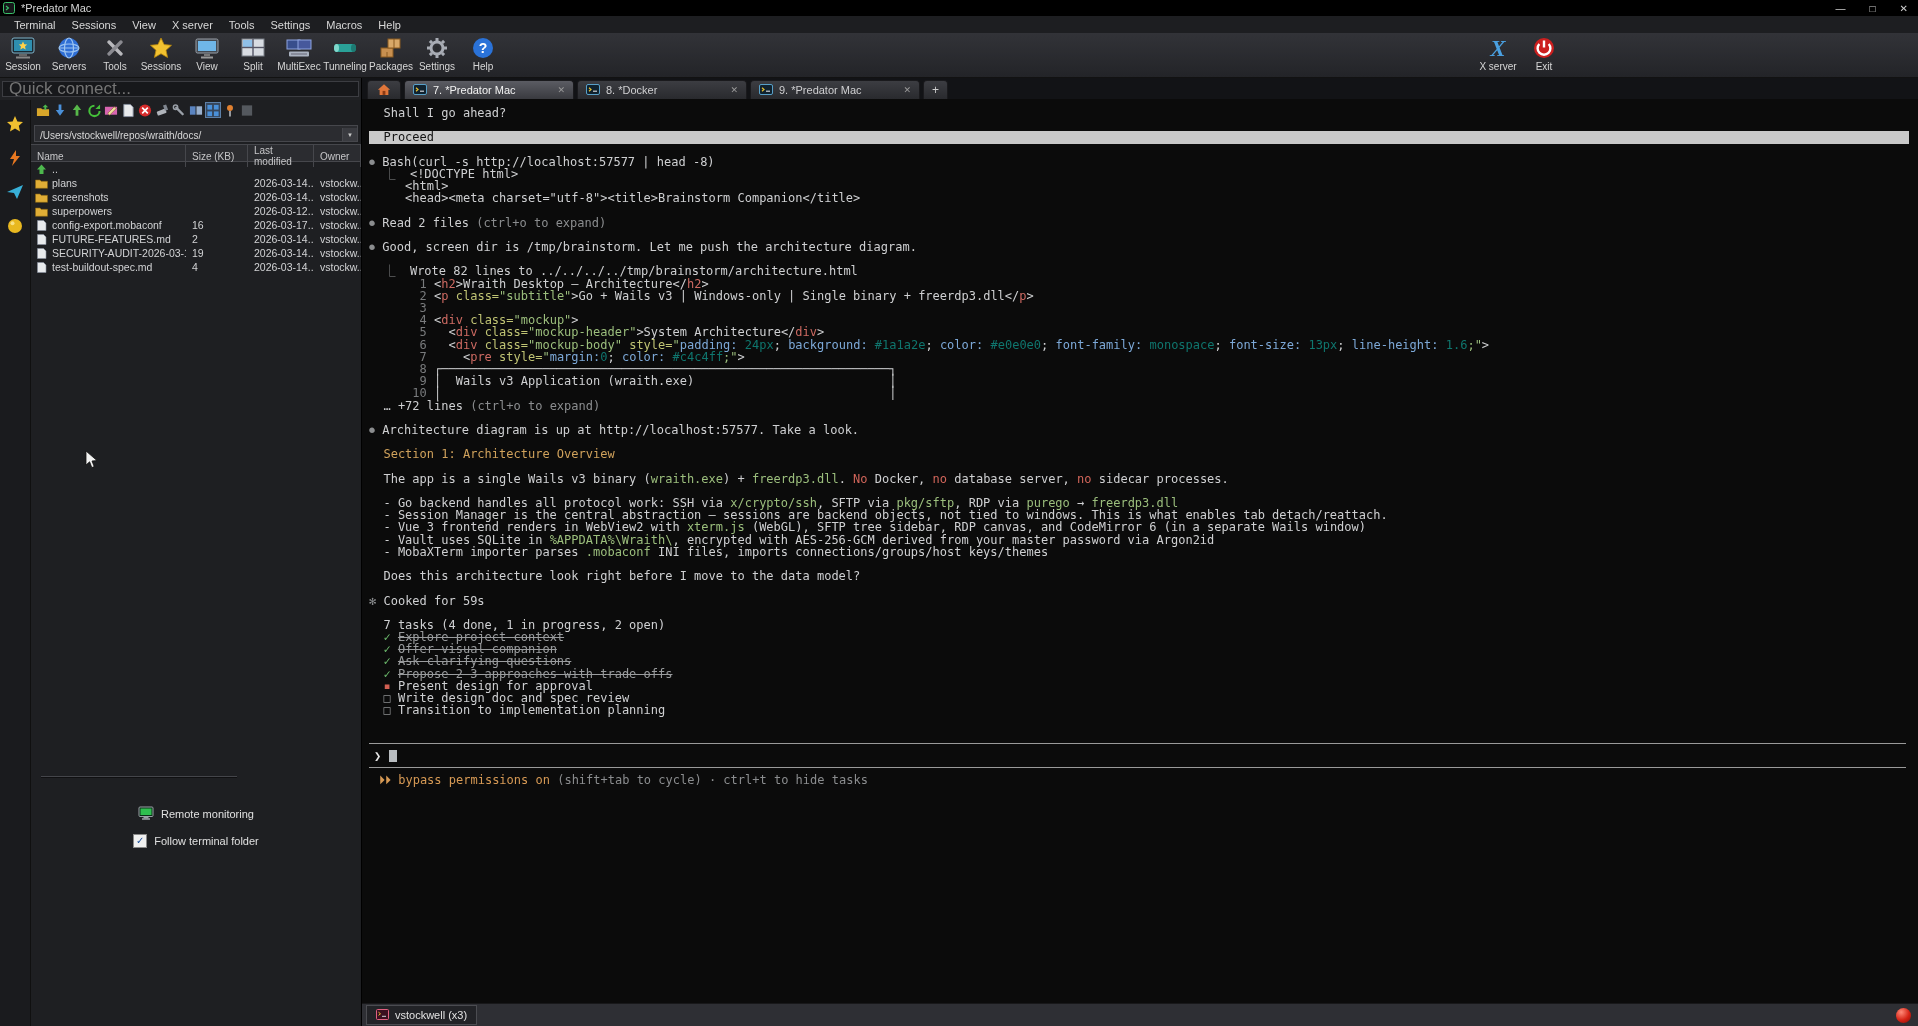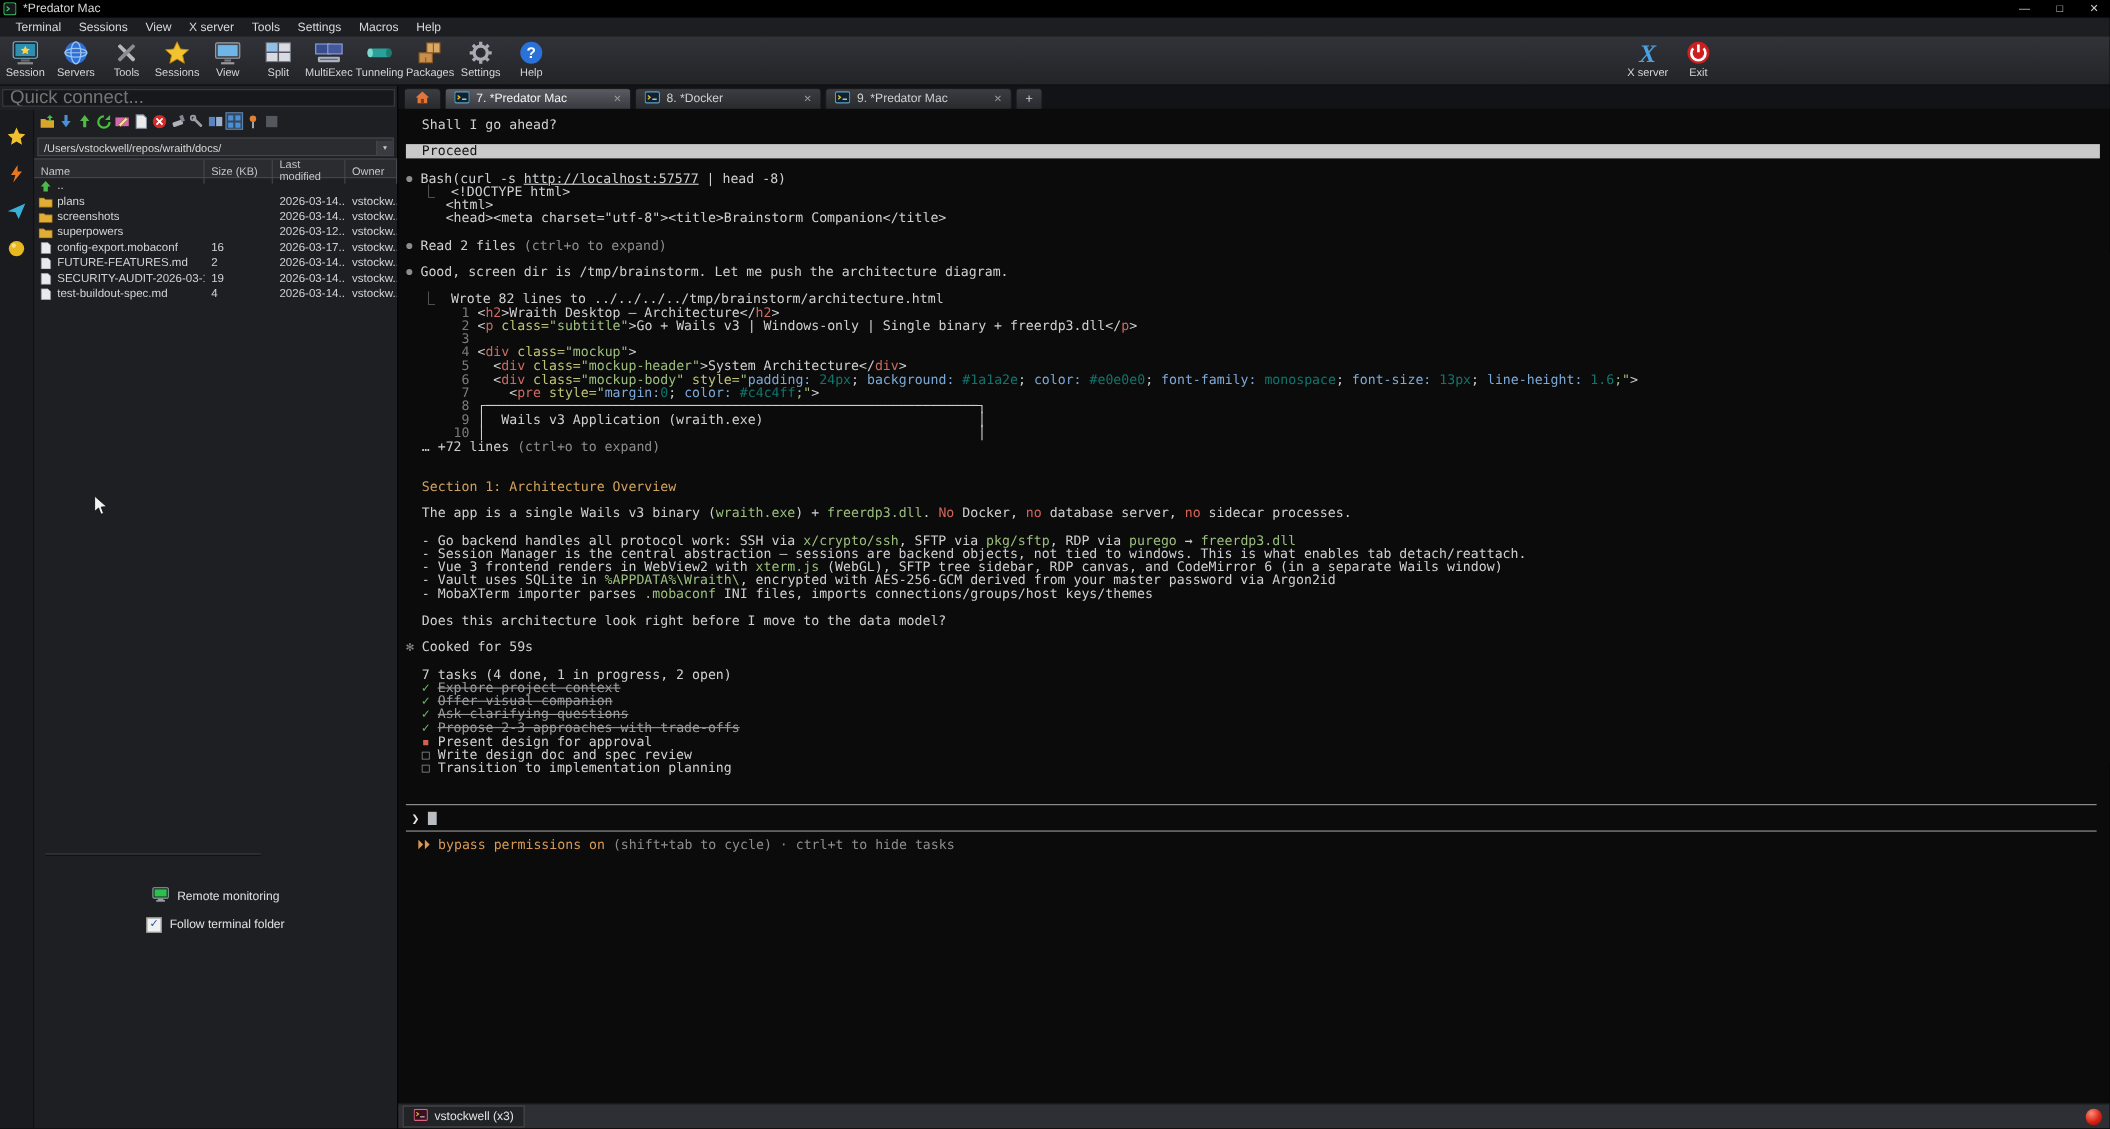--- a/index.html
+++ b/index.html
@@ -60,21 +60,21 @@
   .tab-close{margin-left:auto;color:#9a9a9a;font-size:9px;padding-left:8px;}
   .clip{position:absolute;right:3px;bottom:3px;}
 
   
   .terminal{left:362px;top:99px;width:1556px;height:904px;background:#0b0b0b;box-sizing:border-box;padding:8px 0 0 7px;
             font-family:"DejaVu Sans Mono","DejaVu Sans",monospace;font-size:12px;color:#cfd0d2;position:absolute;overflow:hidden;}
   .tl{height:12.2px;line-height:12.2px;white-space:pre;}
   .tl-hl{background:#c9c9c9;color:#141414;width:1540px;}
   .c-dim{color:#8b8d8f}.c-red{color:#d1655a}.c-grn{color:#9cbf7d}.c-tag{color:#cd6a62}
   .c-att{color:#c0c474}.c-str{color:#9cbf7d}.c-prp{color:#7da9d8}.c-val{color:#0f766e}
-  .c-num{color:#797b7d}.c-url{text-decoration:underline}.c-org{color:#d79a55}
+  .c-num{color:#797b7d}.c-url{}.c-org{color:#d79a55}
   .c-chk{color:#6dbb6d}.c-prog{color:#d25f52}.c-strike{color:#9a9c9e;text-decoration:line-through}
   .c-sec{color:#d0a25c}
   .input-box{margin-top:27px;width:1537px;border-top:1px solid #9a9a9a;border-bottom:1px solid #9a9a9a;}
   .prompt-line{height:23px;display:flex;align-items:center;padding-left:5px;color:#e6e6e6;}
   .cursor{display:inline-block;width:8px;height:12px;background:#b9bdc1;margin-left:8px;}
   .status-line{margin-top:5px;padding-left:10px;white-space:pre;}
 
   
   .taskbar{left:362px;top:1003px;width:1556px;height:23px;background:#2e2f34;border-top:1px solid #18181a;display:flex;align-items:center;padding-left:4px;box-sizing:border-box;position:absolute;}
   .task-btn{height:18px;background:#222327;border:1px solid #4b4c51;display:flex;align-items:center;gap:6px;padding:0 9px;font-size:11px;color:#e2e2e2;}
@@ -573,20 +573,21 @@
       <div class="tl"><span class="c-num">       3</span></div>
       <div class="tl"><span class="c-num">       4 </span><span>&lt;</span><span class="c-tag">div</span><span> </span><span class="c-att">class=</span><span class="c-str">"mockup"</span><span>&gt;</span></div>
       <div class="tl"><span class="c-num">       5 </span><span>  &lt;</span><span class="c-tag">div</span><span> </span><span class="c-att">class=</span><span class="c-str">"mockup-header"</span><span>&gt;</span><span>System Architecture</span><span>&lt;/</span><span class="c-tag">div</span><span>&gt;</span></div>
       <div class="tl"><span class="c-num">       6 </span><span>  &lt;</span><span class="c-tag">div</span><span> </span><span class="c-att">class=</span><span class="c-str">"mockup-body"</span><span> </span><span class="c-att">style=</span><span class="c-str">"</span><span class="c-prp">padding:</span><span> </span><span class="c-val">24px</span><span>; </span><span class="c-prp">background:</span><span> </span><span class="c-val">#1a1a2e</span><span>; </span><span class="c-prp">color:</span><span> </span><span class="c-val">#e0e0e0</span><span>; </span><span class="c-prp">font-family:</span><span> </span><span class="c-val">monospace</span><span>; </span><span class="c-prp">font-size:</span><span> </span><span class="c-val">13px</span><span>; </span><span class="c-prp">line-height:</span><span> </span><span class="c-val">1.6</span><span class="c-str">;"</span><span>&gt;</span></div>
       <div class="tl"><span class="c-num">       7 </span><span>    &lt;</span><span class="c-tag">pre</span><span> </span><span class="c-att">style=</span><span class="c-str">"</span><span class="c-prp">margin:</span><span class="c-val">0</span><span>; </span><span class="c-prp">color:</span><span> </span><span class="c-val">#c4c4ff</span><span class="c-str">;"</span><span>&gt;</span></div>
       <div class="tl"><span class="c-num">       8 </span><span>┌──────────────────────────────────────────────────────────────┐</span></div>
       <div class="tl"><span class="c-num">       9 </span><span>│  Wails v3 Application (wraith.exe)                           │</span></div>
       <div class="tl"><span class="c-num">      10 </span><span>│                                                              │</span></div>
       <div class="tl"><span>  … +72 lines </span><span class="c-dim">(ctrl+o to expand)</span></div>
       <div class="tl"> </div>
+      <div class="tl"><span class="c-dim">⏺ </span><span>Architecture diagram is up at </span><span class="c-url">http://localhost:57577</span><span>. Take a look.</span></div>
       <div class="tl"> </div>
       <div class="tl"><span class="c-sec">  Section 1: Architecture Overview</span></div>
       <div class="tl"> </div>
       <div class="tl"><span>  The app is a single Wails v3 binary (</span><span class="c-grn">wraith.exe</span><span>) + </span><span class="c-grn">freerdp3.dll</span><span>. </span><span class="c-red">No</span><span> Docker, </span><span class="c-red">no</span><span> database server, </span><span class="c-red">no</span><span> sidecar processes.</span></div>
       <div class="tl"> </div>
       <div class="tl"><span>  - Go backend handles all protocol work: SSH via </span><span class="c-grn">x/crypto/ssh</span><span>, SFTP via </span><span class="c-grn">pkg/sftp</span><span>, RDP via </span><span class="c-grn">purego</span><span> → </span><span class="c-grn">freerdp3.dll</span></div>
       <div class="tl"><span>  - Session Manager is the central abstraction — sessions are backend objects, not tied to windows. This is what enables tab detach/reattach.</span></div>
       <div class="tl"><span>  - Vue 3 frontend renders in WebView2 with </span><span class="c-grn">xterm.js</span><span> (WebGL), SFTP tree sidebar, RDP canvas, and CodeMirror 6 (in a separate Wails window)</span></div>
       <div class="tl"><span>  - Vault uses SQLite in </span><span class="c-grn">%APPDATA%\Wraith\</span><span>, encrypted with AES-256-GCM derived from your master password via Argon2id</span></div>
       <div class="tl"><span>  - MobaXTerm importer parses </span><span class="c-grn">.mobaconf</span><span> INI files, imports connections/groups/host keys/themes</span></div>

